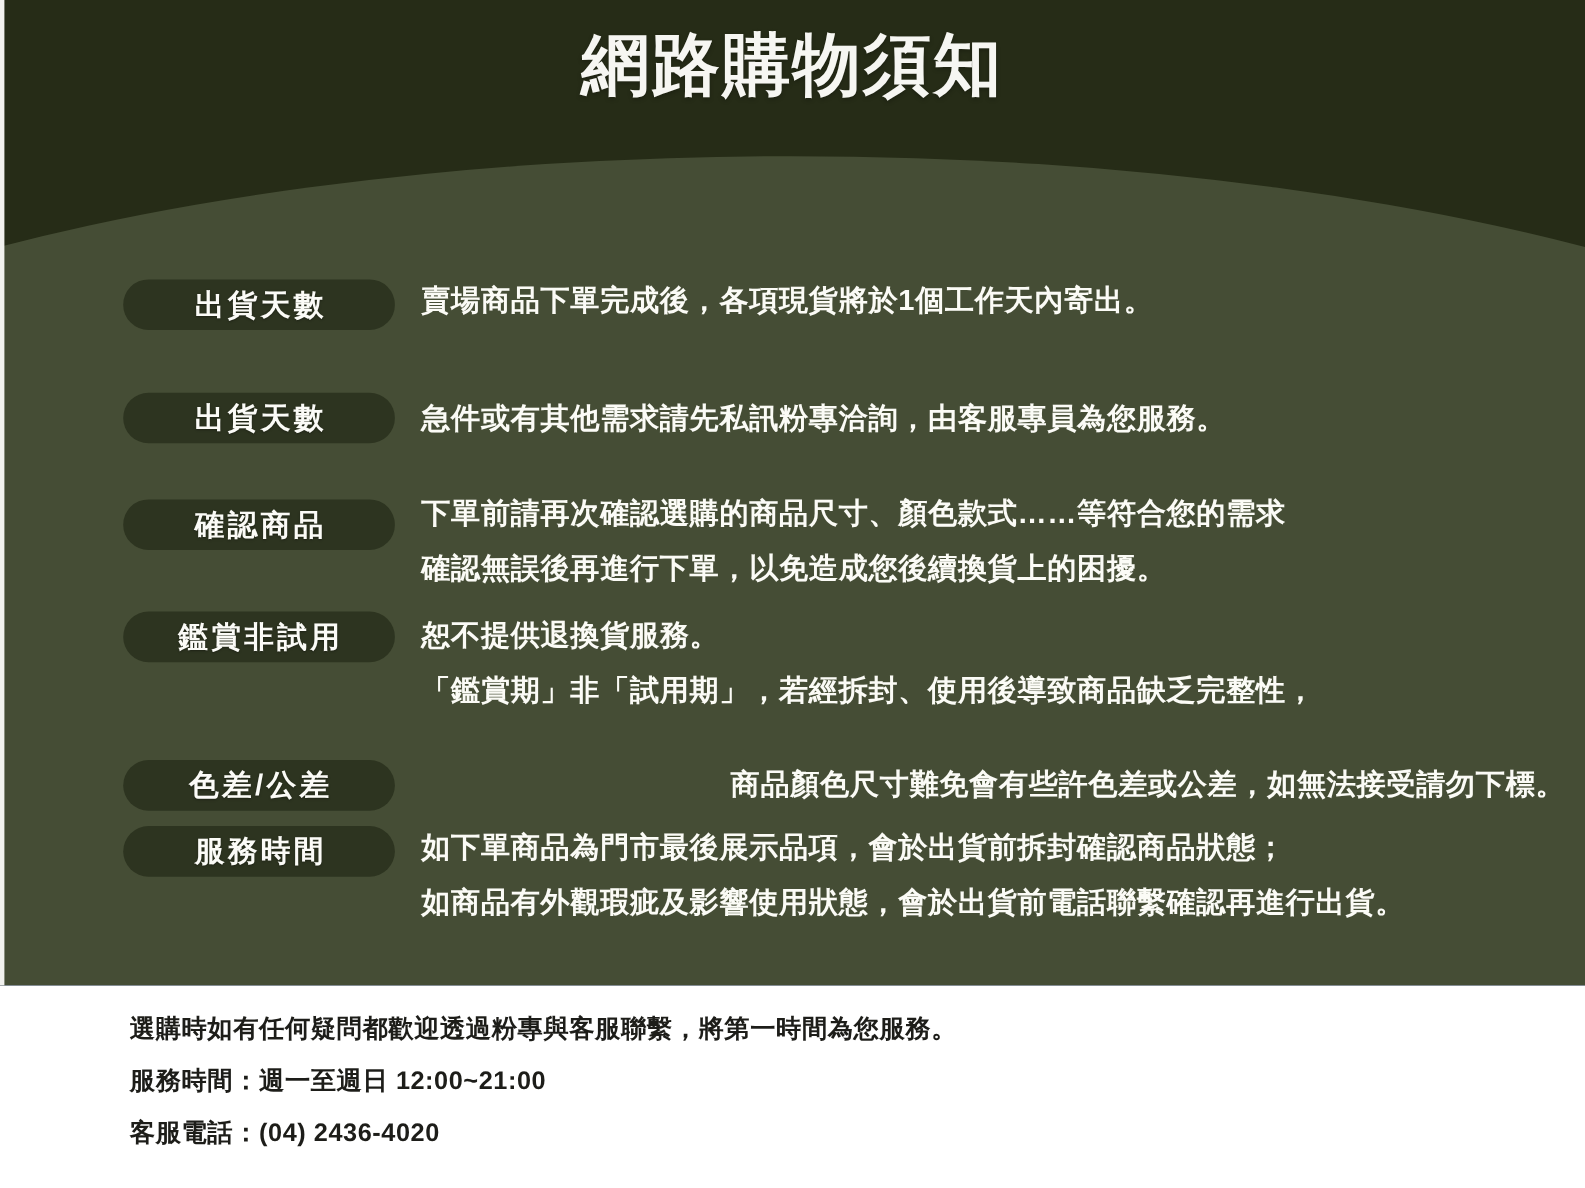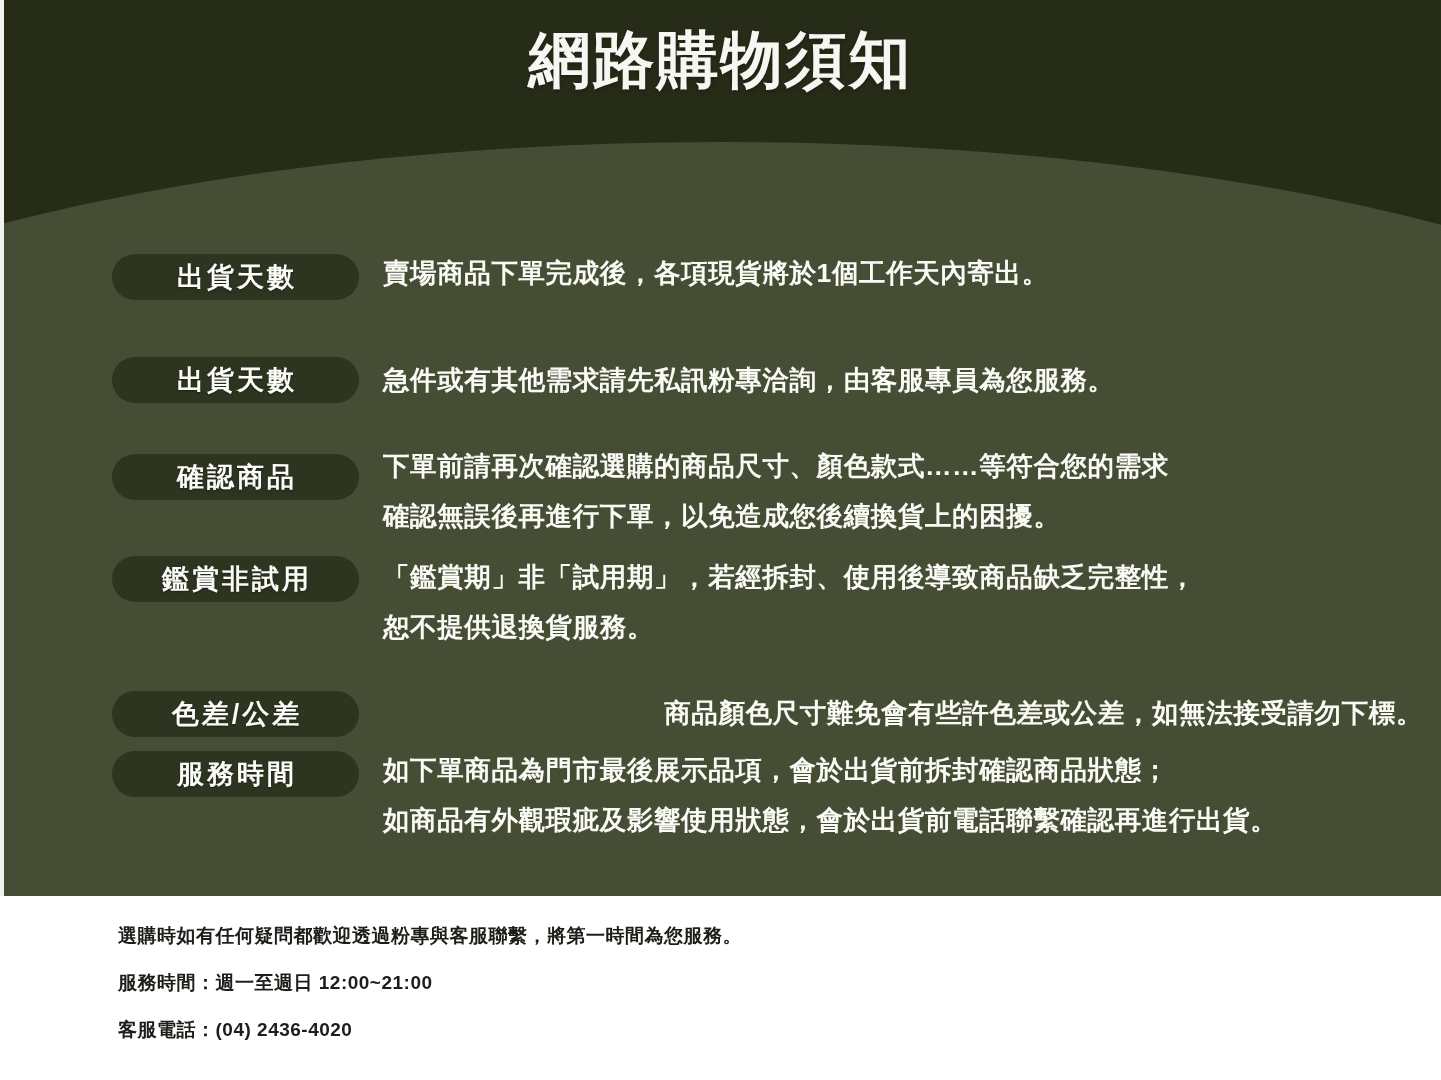--- a/index.html
+++ b/index.html
@@ -116,21 +116,21 @@
     top: 896px;
     width: 1441px;
     height: 184px;
     background: #ffffff;
   }
   .footer-inner {
     position: absolute;
     left: 118px;
     top: 16px;
     color: #1d1d19;
-    font-size: 19px;
+    font-size: 23px;
     font-weight: bold;
     letter-spacing: .5px;
     line-height: 47px;
   }
   .footer-inner div { white-space: nowrap; }
 </style>
 </head>
 <body>
 
 <div id="page">
@@ -162,22 +162,22 @@
       <div class="pill" style="top:454px;">確認商品</div>
       <div class="body" style="top:441px;">
         <div>下單前請再次確認選購的商品尺寸、顏色款式……等符合您的需求</div>
         <div>確認無誤後再進行下單，以免造成您後續換貨上的困擾。</div>
       </div>
     </div>
 
     <div class="row" style="top:0;">
       <div class="pill" style="top:556px;">鑑賞非試用</div>
       <div class="body" style="top:552px;">
+        <div>恕不提供退換貨服務。</div>
         <div>「鑑賞期」非「試用期」，若經拆封、使用後導致商品缺乏完整性，</div>
-        <div>恕不提供退換貨服務。</div>
       </div>
     </div>
 
     <div class="row" style="top:0;">
       <div class="pill" style="top:691px;">色差/公差</div>
       <div class="body" style="top:688px;text-align:right;">
         <div>商品顏色尺寸難免會有些許色差或公差，如無法接受請勿下標。</div>
       </div>
     </div>
 

